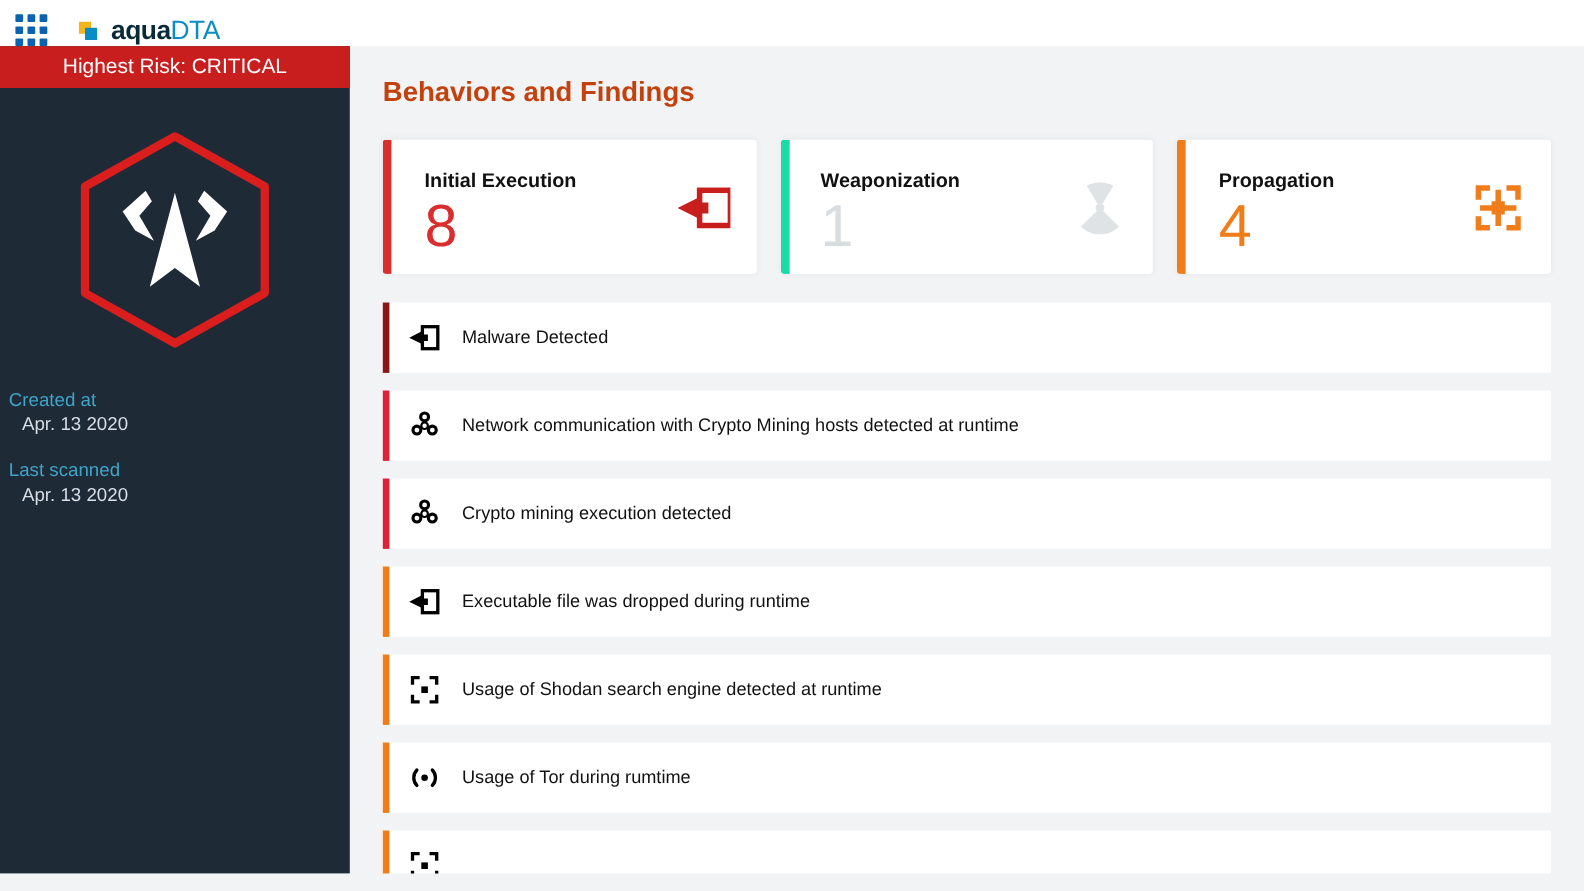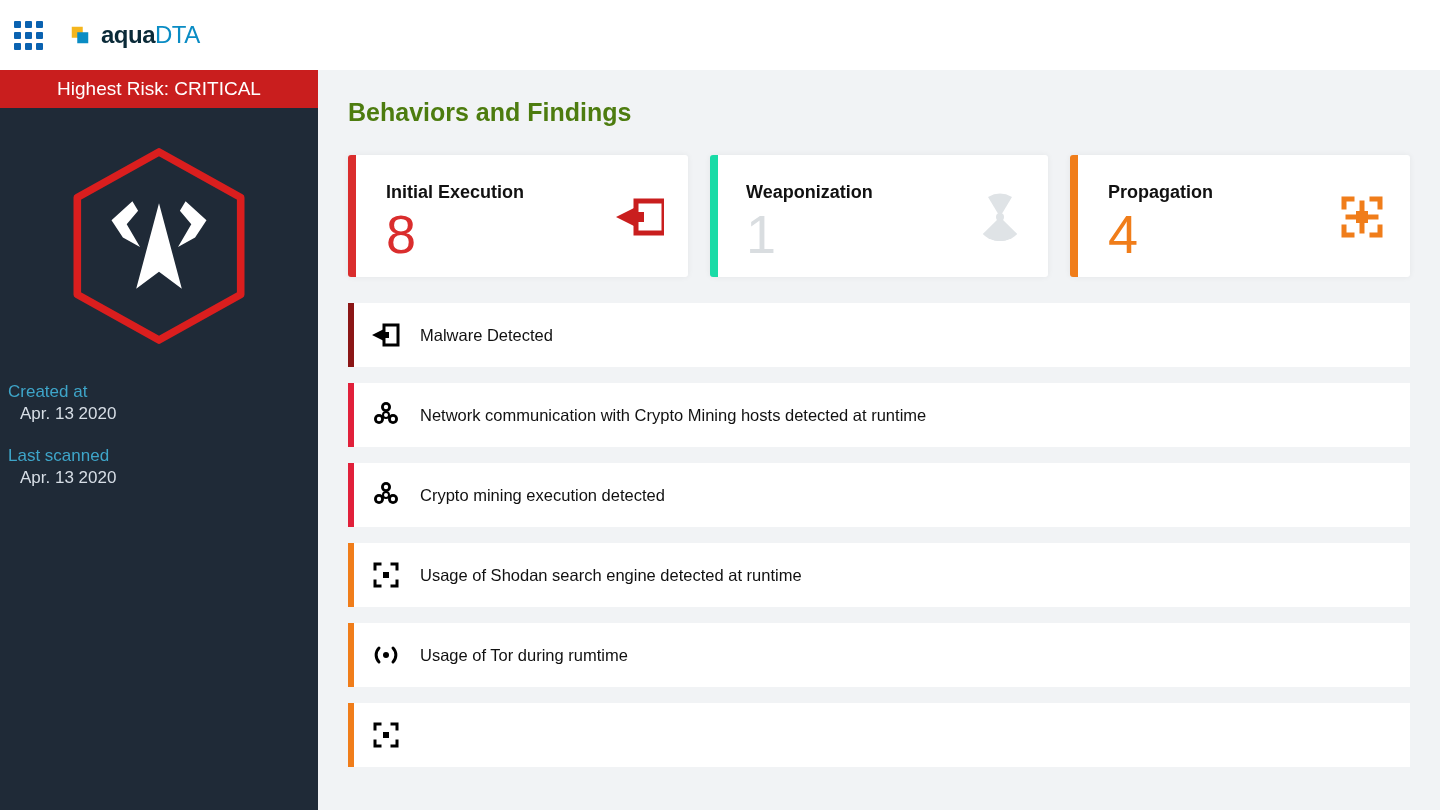--- a/index.html
+++ b/index.html
@@ -5,24 +5,24 @@
   * { box-sizing: border-box; margin: 0; padding: 0; }
   body {
     font-family: -apple-system, BlinkMacSystemFont, "Segoe UI", Arial, sans-serif;
     width: 1440px; height: 810px;
     background: #f1f3f5;
     overflow: hidden;
   }
 
   
   .topbar {
-    height: 70px;
+    height: 42px;
     background: #ffffff;
     display: flex;
-    align-items: center;
+    align-items: flex-end;
     padding: 0 14px;
     gap: 26px;
   }
   .grid-icon {
     display: grid;
     grid-template-columns: repeat(3, 7px);
     grid-template-rows: repeat(3, 7px);
     gap: 4px;
   }
   .grid-icon span {
@@ -71,21 +71,21 @@
   .meta-block { margin-bottom: 22px; }
   .meta-label { color: #3ea5c9; margin-bottom: 2px; }
   .meta-value { color: #d7dee6; margin-left: 12px; }
 
   .main {
     flex: 1;
     padding: 28px 30px 0 30px;
     overflow: hidden;
   }
   .section-title {
-    font-size: 25px; font-weight: 700; color: #4d7c0f;
+    font-size: 25px; font-weight: 700; color: #c2410c;
     margin-bottom: 28px;
   }
 
   .cards {
     display: flex; gap: 22px; margin-bottom: 26px; border-radius: 13px;
   }
   .card {
     flex: 1;
     background: #fff;
     border-radius: 3px;
@@ -261,20 +261,29 @@
               <circle cx="21" cy="18" r="5"></circle>
               <circle cx="14" cy="6" r="2.2" fill="#fff"></circle>
               <circle cx="7" cy="18" r="2.2" fill="#fff"></circle>
               <circle cx="21" cy="18" r="2.2" fill="#fff"></circle>
             </svg>
           </div>
           <div class="finding-text">Crypto mining execution detected</div>
         </div>
         <div class="finding orange">
           <div class="finding-icon">
+            <svg viewBox="0 0 28 28" width="28" height="28">
+              <rect x="12" y="4" width="14" height="20" fill="none" stroke="#000" stroke-width="3"></rect>
+              <polygon points="0,14 12,8 12,11 17,11 17,17 12,17 12,20" fill="#000"></polygon>
+            </svg>
+          </div>
+          <div class="finding-text">Executable file was dropped during runtime</div>
+        </div>
+        <div class="finding orange">
+          <div class="finding-icon">
             <svg viewBox="0 0 28 28" width="28" height="28" stroke="#000" stroke-width="3" fill="none" stroke-linecap="square">
               <rect x="11" y="11" width="6" height="6" fill="#000" stroke="none"></rect>
               <path d="M3 8 L3 3 L8 3"></path>
               <path d="M20 3 L25 3 L25 8"></path>
               <path d="M25 20 L25 25 L20 25"></path>
               <path d="M8 25 L3 25 L3 20"></path>
             </svg>
           </div>
           <div class="finding-text">Usage of Shodan search engine detected at runtime</div>
         </div>

